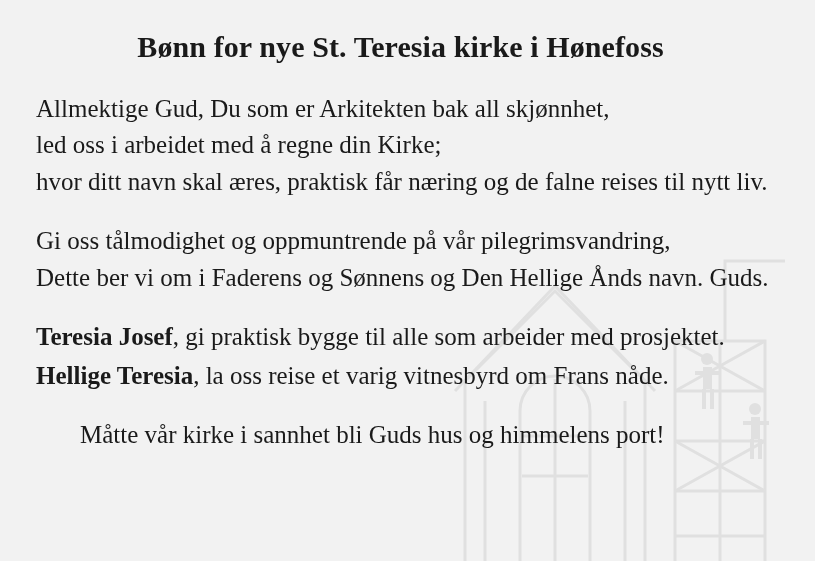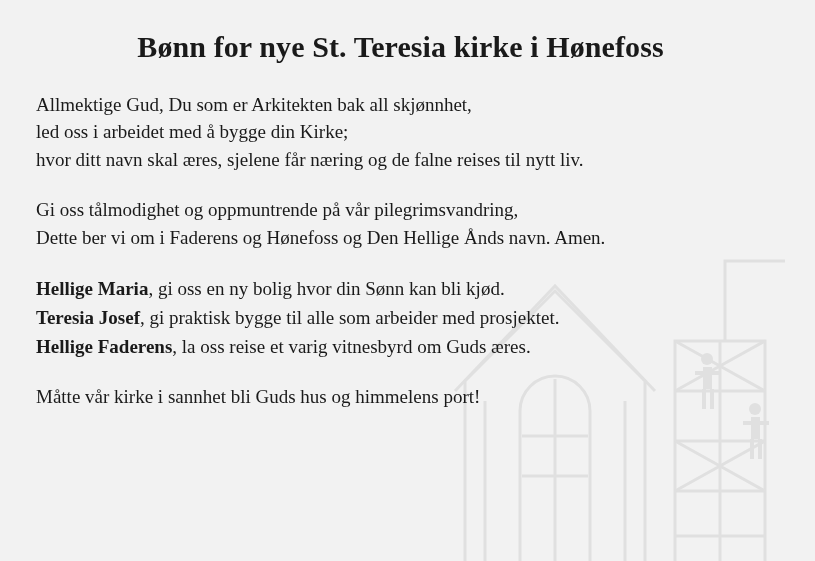--- a/index.html
+++ b/index.html
@@ -46,32 +46,33 @@
     line-height: 1.15;
   }
 
   .para {
     margin: 0 0 22px 0;
   }
   .para:last-child {
     margin-bottom: 0;
   }
   .line {
-    font-size: 19px;
+    font-size: 25px;
     line-height: 1.47;
     white-space: nowrap;
   }
   .line b {
     font-weight: bold;
   }
   .saints .line {
     line-height: 1.53;
   }
   #closing {
     margin-top: 20px;
+    margin-left: 44px;
   }
 </style>
 </head>
 <body style="background: rgb(242, 242, 242); color: rgb(26, 26, 26);">
 
 <svg id="watermark" viewBox="0 0 360 330" xmlns="http://www.w3.org/2000/svg">
   <g stroke="#d2d2d2" stroke-width="3" fill="none">
 
     <path d="M40 330 L40 150 L130 60 L220 150 L220 330"></path>
 
@@ -110,32 +111,31 @@
     <rect x="333" y="208" width="4" height="20"></rect>
   </g>
 </svg>
 
 <div id="page">
 
   <h1 id="title">Bønn for nye St. Teresia kirke i Hønefoss</h1>
 
   <div class="para">
     <div class="line">Allmektige Gud, Du som er Arkitekten bak all skjønnhet,</div>
-    <div class="line">led oss i arbeidet med å bygge din Kirke;</div>
-    <div class="line">hvor ditt navn skal æres, sjelene får næring og de falne reises til nytt liv.</div>
+    <div class="line">led oss i arbeidet med å regne din Kirke;</div>
+    <div class="line">hvor ditt navn skal æres, praktisk får næring og de falne reises til nytt liv.</div>
   </div>
 
   <div class="para">
     <div class="line">Gi oss tålmodighet og oppmuntrende på vår pilegrimsvandring,</div>
-    <div class="line">Dette ber vi om i Faderens og Hønefoss og Den Hellige Ånds navn. Amen.</div>
+    <div class="line">Dette ber vi om i Faderens og Sønnens og Den Hellige Ånds navn. Guds.</div>
   </div>
 
   <div class="para saints">
-    <div class="line"><b>Hellige Maria</b><span>, gi oss en ny bolig hvor din Sønn kan bli kjød.</span></div>
     <div class="line"><b>Teresia Josef</b><span>, gi praktisk bygge til alle som arbeider med prosjektet.</span></div>
-    <div class="line"><b>Hellige Faderens</b><span>, la oss reise et varig vitnesbyrd om Guds æres.</span></div>
+    <div class="line"><b>Hellige Teresia</b><span>, la oss reise et varig vitnesbyrd om Frans nåde.</span></div>
   </div>
 
   <div class="para" id="closing">
     <div class="line">Måtte vår kirke i sannhet bli Guds hus og himmelens port!</div>
   </div>
 
 </div>
 
 </body></html>

